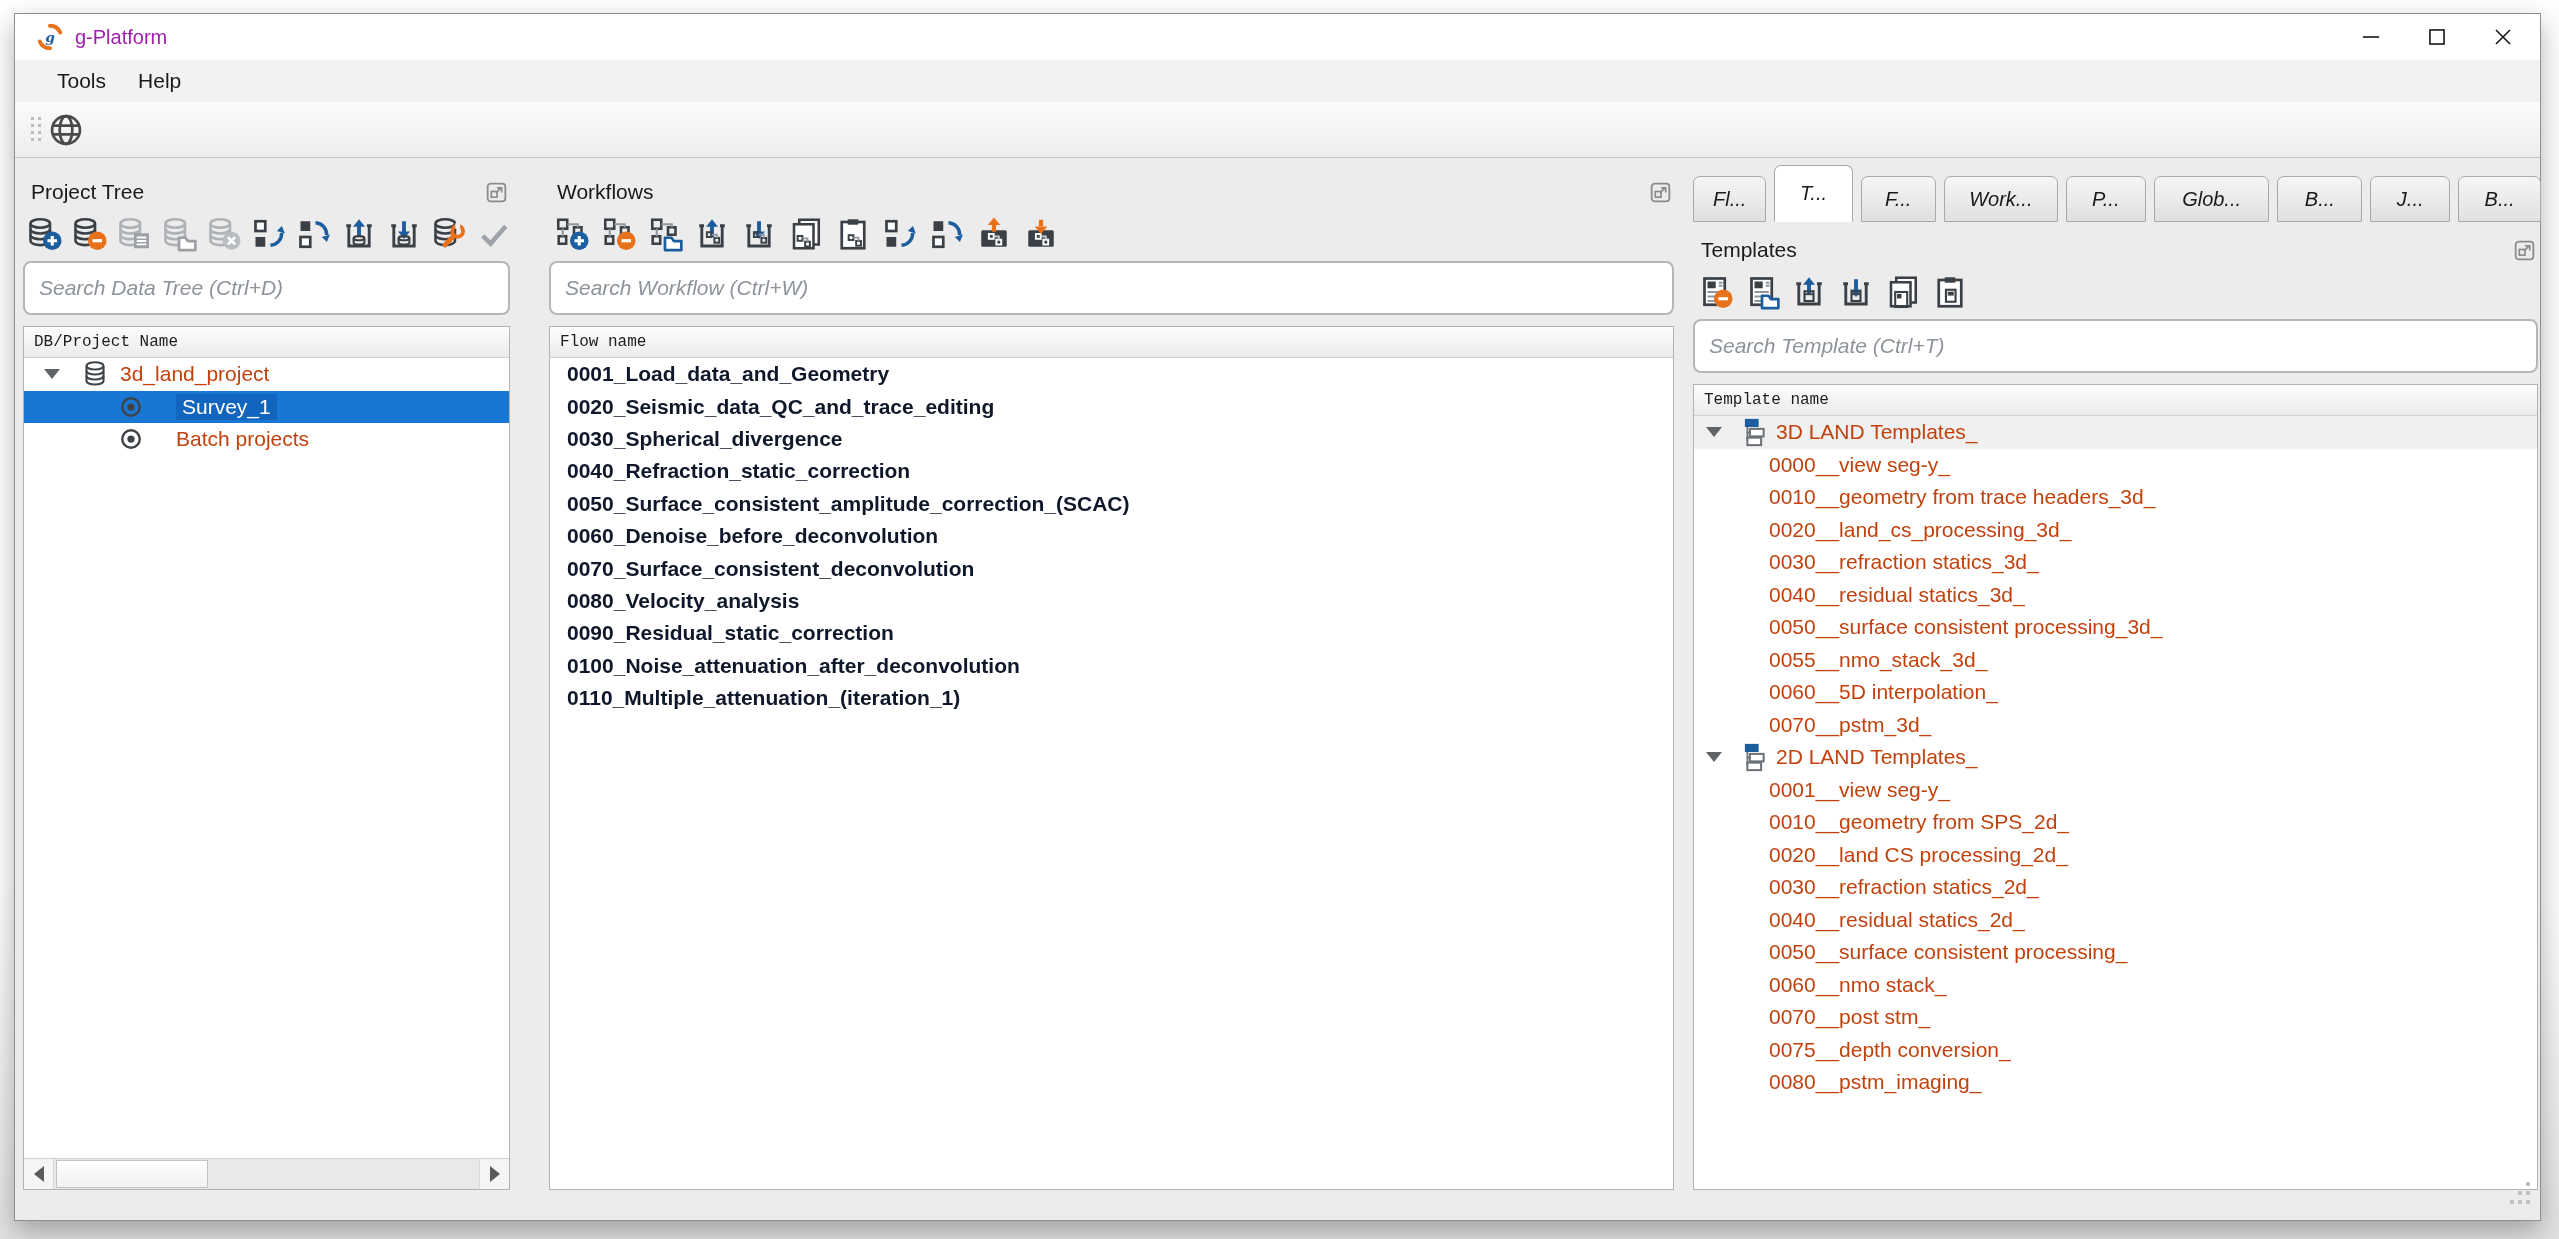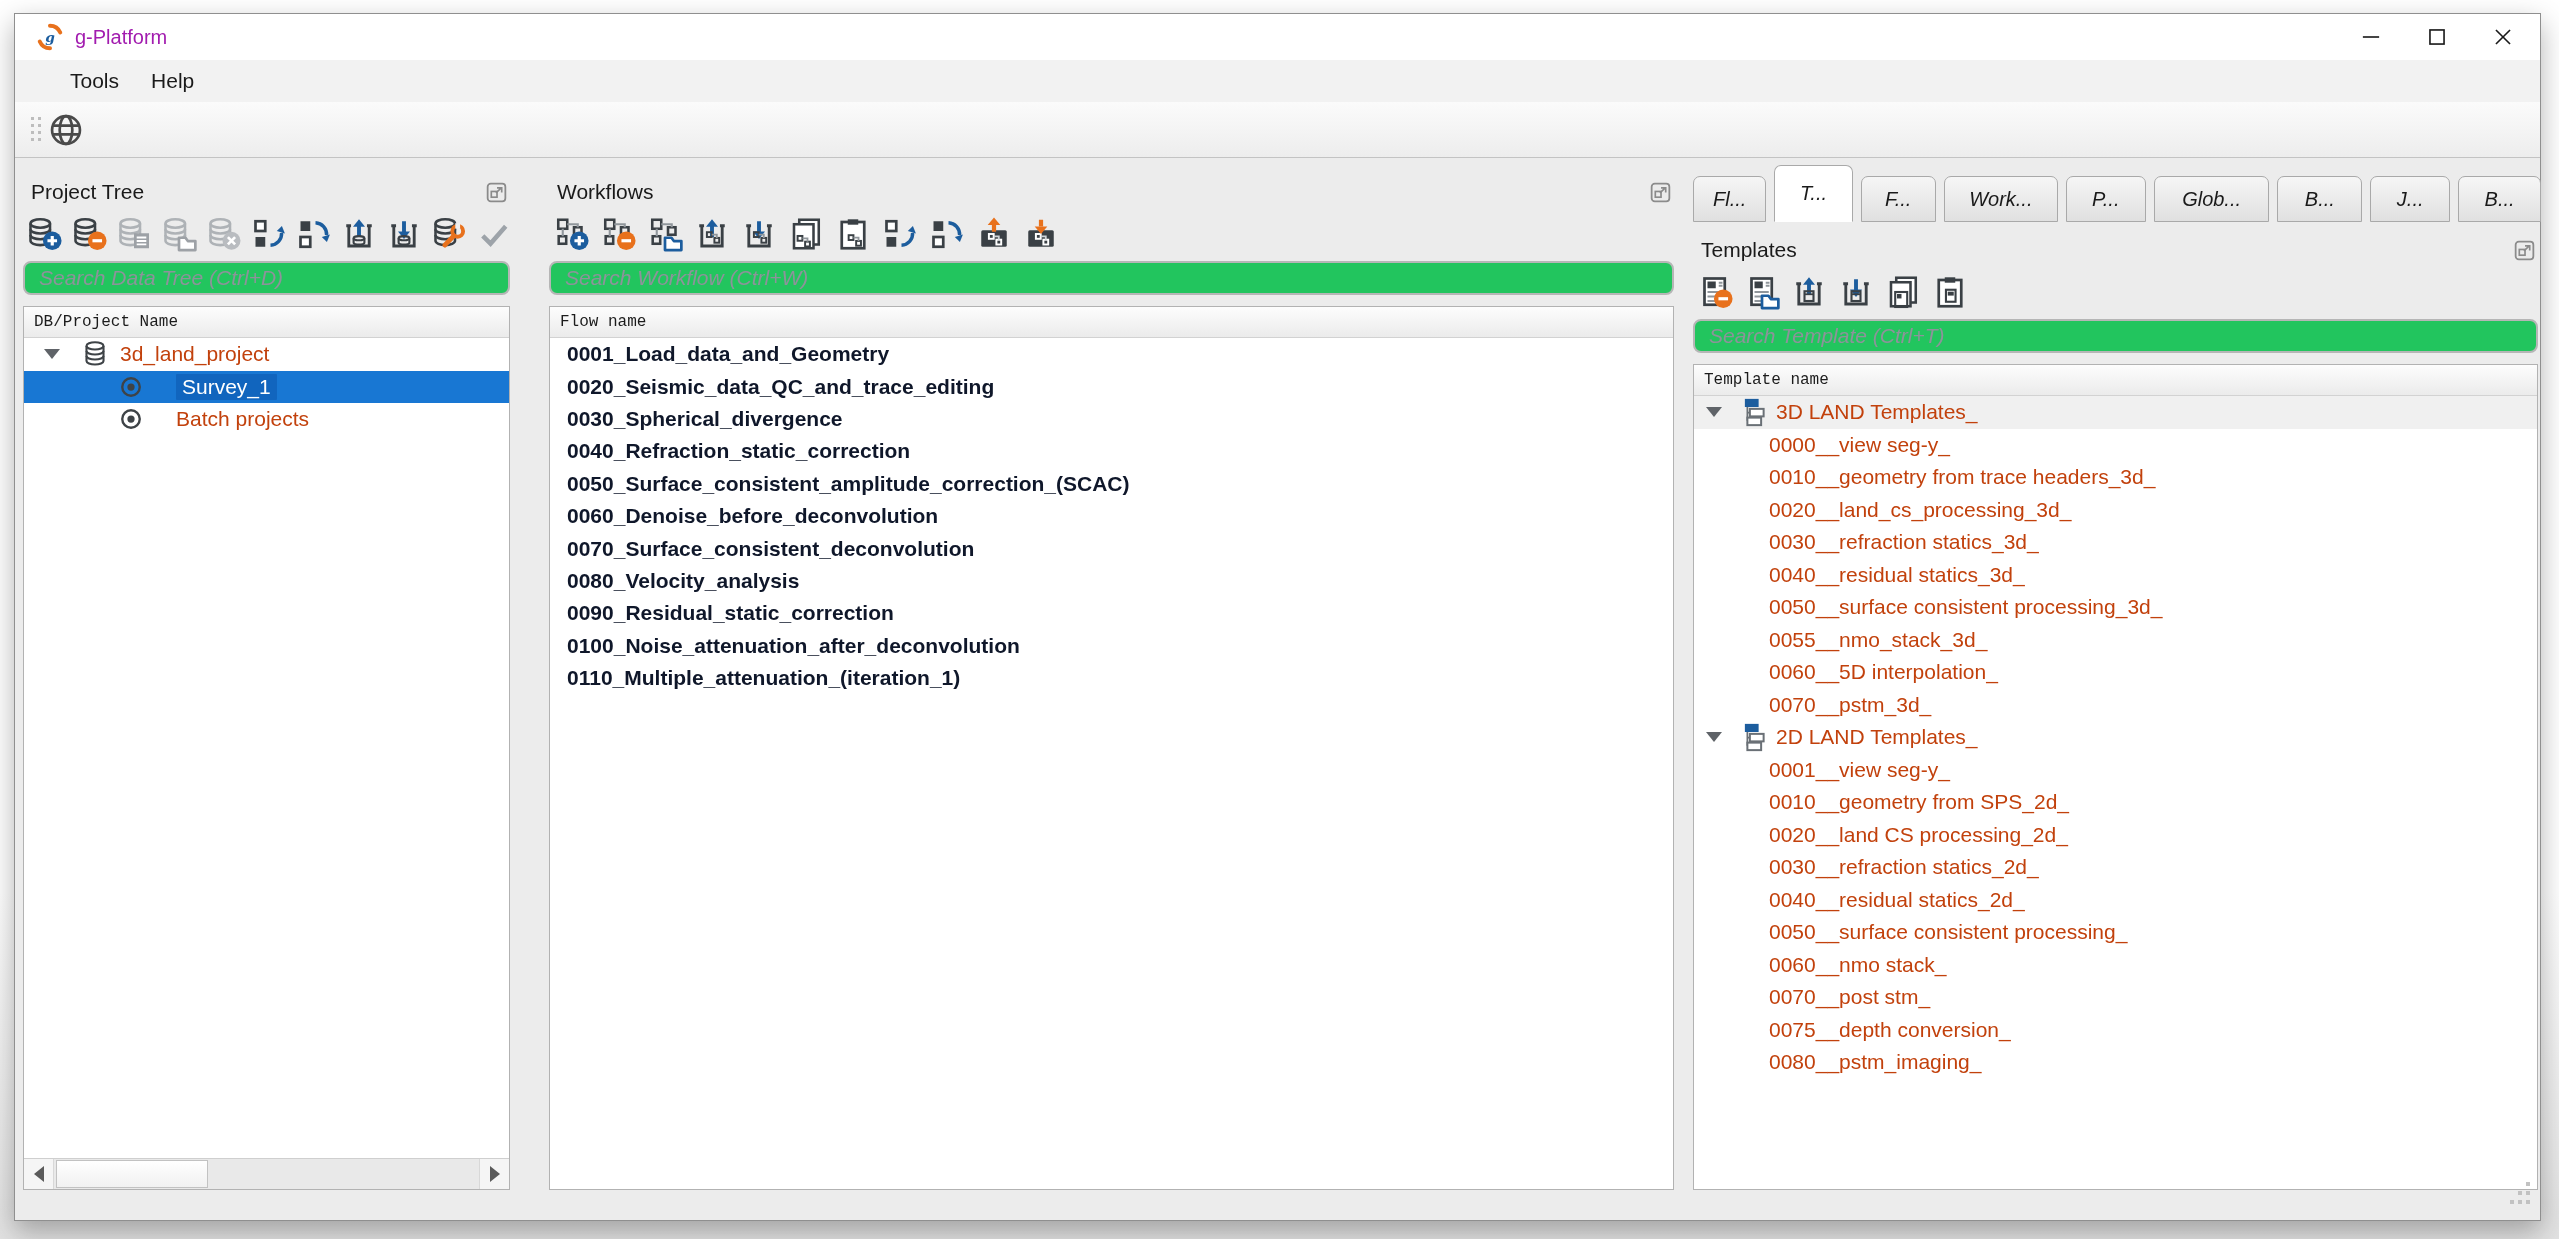--- a/index.html
+++ b/index.html
@@ -12,21 +12,21 @@
   
   .titlebar { height:46px; background:#ffffff; display:flex; align-items:center; }
   .app-logo { width:30px; height:30px; margin-left:20px; display:flex; }
   .app-logo svg { width:30px; height:30px; }
   .app-title { font-size:20px; color:#a21caf; margin-left:10px; }
   .winbtns { margin-left:auto; display:flex; padding-right:4px; }
   .winbtn { width:66px; height:42px; background:transparent; border:none; display:flex;
     align-items:center; justify-content:center; cursor:default; }
   .winbtn svg { width:26px; height:26px; }
 
-  .menubar { height:42px; background:#f2f2f2; display:flex; align-items:center; padding-left:39px; }
+  .menubar { height:42px; background:#f2f2f2; display:flex; align-items:center; padding-left:26px; }
   .menu-item { font-size:21px; color:#1a1a1a; padding:6px 16px; }
 
   .toolbar-row { height:56px; background:linear-gradient(#fbfbfb,#ededed);
     border-bottom:1px solid #c3c3c3; display:flex; align-items:center; }
   .grip { margin-left:14px; display:flex; }
   .tbtn { background:transparent; border:none; width:42px; height:44px; display:flex;
     align-items:center; justify-content:center; cursor:default; }
   .tbtn svg { width:36px; height:36px; }
   .tbtn.big svg { width:38px; height:38px; }
 
@@ -39,22 +39,22 @@
 
   .panel-head { height:36px; display:flex; align-items:center; justify-content:space-between; }
   .panel-title { font-size:21px; color:#1a1a1a; padding-left:8px; }
   .float-btn { background:transparent; border:none; width:30px; height:30px; display:flex;
     align-items:center; justify-content:center; margin-right:2px; }
   .float-btn svg { width:25px; height:25px; }
 
   .icon-row { display:flex; gap:7px; margin:3px 0 6px 2px; align-items:center; }
   .icon-row .tbtn { width:40px; height:42px; }
 
-  .search { height:34px; width:calc(100% - 3px); border:2px solid #b6b6b6; border-radius:8px;
-    background:#22c55e; font-size:21px; padding:0 14px; color:#333; outline:none;
+  .search { height:54px; width:calc(100% - 3px); border:2px solid #b6b6b6; border-radius:8px;
+    background:#ffffff; font-size:21px; padding:0 14px; color:#333; outline:none;
     font-family:"Liberation Sans", sans-serif; }
   .search::placeholder { font-style:italic; color:#8d939a; }
 
   .view { flex:1; margin-top:11px; border:1px solid #b2b2b2; background:#fff;
     display:flex; flex-direction:column; overflow:hidden; width:calc(100% - 3px); }
   .view-header { height:31px; flex:0 0 31px; background:linear-gradient(#fdfdfd,#ebebeb);
     border-bottom:1px solid #d2d2d2; display:flex; align-items:center; padding-left:10px;
     font-size:16px; color:#1c1c1c;font-family:Liberation Mono, monospace; }
   .rows { flex:1; overflow:hidden; }
 

